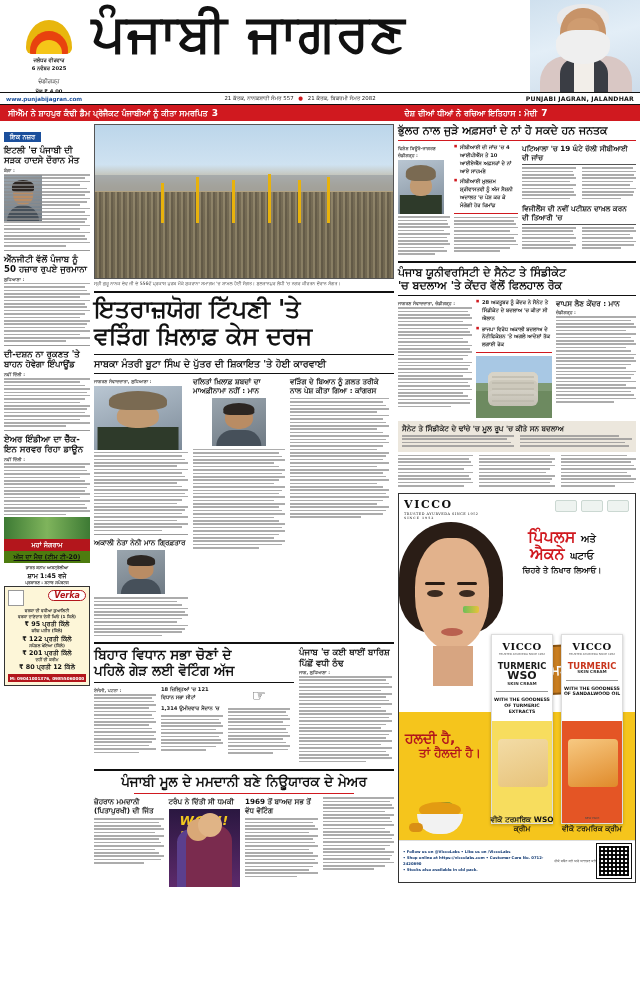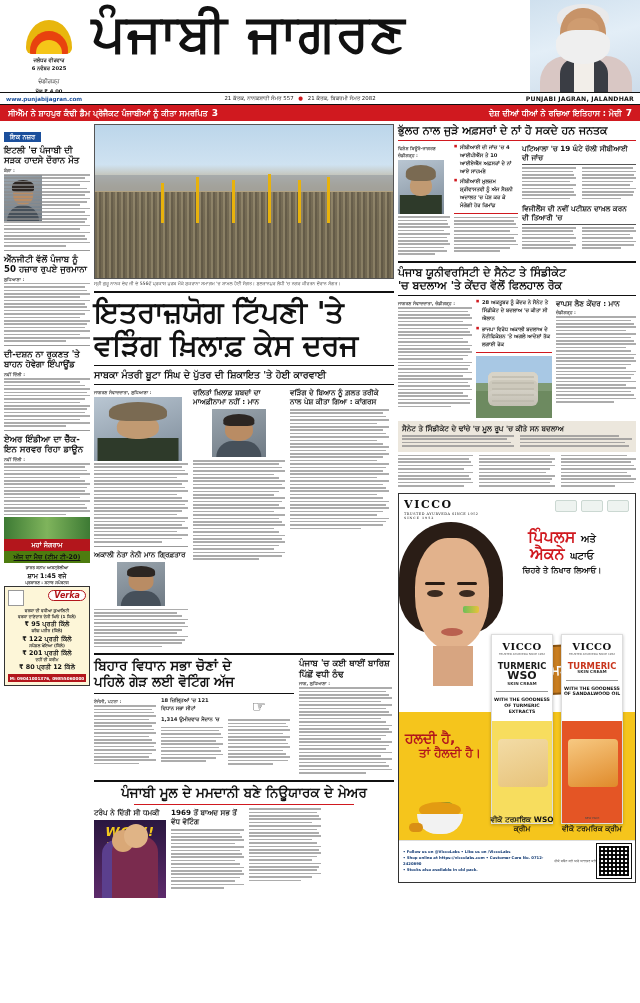--- a/index.html
+++ b/index.html
@@ -52,32 +52,32 @@
       border-bottom:1px solid #111; padding:0 6px; font-size:5.6px; font-weight:700; }
   .infostrip .web { color:#1b4f9c; width:120px; }
   .infostrip .mid { flex:1; text-align:center; color:#222; font-weight:400; font-size:5.4px; }
   .infostrip .mid .dot { color:#d0191f; padding:0 3px; }
   .infostrip .ed { width:160px; text-align:right; color:#111; font-size:6.2px; letter-spacing:.2px; }
 
   
   .redbar { display:flex; height:16px; background:#d0191f; color:#fff; align-items:center;
       padding:0 8px; font-size:8px; font-weight:700; }
   .redbar .t { flex:1; white-space:nowrap; overflow:hidden; }
-  .redbar .t.r { text-align:right; }
+  .redbar .t.r { text-align:center; }
   .redbar .num { font-size:9px; padding-left:4px; }
 
   
   .body-grid { display:flex; padding:3px 4px 0; gap:4px; height:880px; }
   .col-left { width:86px; }
   .col-mid { width:300px; }
   .col-right { width:238px; }
   .hair { border-top:1px solid #999; margin:3px 0; }
 
   
-  .hl-xl { font-size:29px; font-weight:700; line-height:1.12; letter-spacing:-.2px; }
+  .hl-xl { font-size:24px; font-weight:700; line-height:1.12; letter-spacing:-.2px; }
   .hl-lg { font-size:13.5px; font-weight:700; line-height:1.18; }
   .hl-md { font-size:11px; font-weight:700; line-height:1.2; }
   .hl-sm { font-size:8.6px; font-weight:700; line-height:1.22; }
   .hl-xs { font-size:7.2px; font-weight:700; line-height:1.25; }
   .subhl { font-size:9.5px; font-weight:700; line-height:1.25; }
 
   .kicker { display:inline-block; background:#1b4f9c; color:#fff; font-size:6.6px; font-weight:700;
       padding:1px 6px; margin-bottom:3px; }
 
   .byline { font-size:4.6px; color:#444; font-weight:700; margin:2px 0 1px; }
@@ -691,20 +691,39 @@
           </div>
         </div>
       </div>
 
       <div style="border-top:2px solid #111;margin:5px 0 3px;"></div>
 
       <div>
         <div class="hl-lg" style="text-align:center;">ਪੰਜਾਬੀ ਮੂਲ ਦੇ ਮਮਦਾਨੀ ਬਣੇ ਨਿਊਯਾਰਕ ਦੇ ਮੇਅਰ</div>
         <div style="border-bottom:1.5px solid #d0191f;margin:3px 40px;"></div>
         <div style="display:flex;gap:5px;margin-top:3px;">
+          <div style="width:70px;">
+            <div class="hl-xs">ਜ਼ੋਹਰਾਨ ਮਮਦਾਨੀ (ਪਿਤਾਪੁਰਖੀ) ਦੀ ਜਿੱਤ</div>
+            <div class="txt dense" style="margin-top:3px;">
+              <div class="ln s1"></div>
+                <div class="ln s2"></div>
+                <div class="ln s4"></div>
+                <div class="ln s1"></div>
+              <div class="ln s3"></div>
+                <div class="ln s1"></div>
+                <div class="ln s2"></div>
+                <div class="ln s4"></div>
+              <div class="ln s1"></div>
+                <div class="ln s3"></div>
+                <div class="ln s2"></div>
+                <div class="ln s1"></div>
+              <div class="ln s4"></div>
+                <div class="ln s5"></div>
+            </div>
+          </div>
           <div style="width:72px;">
             <div class="hl-xs">ਟਰੰਪ ਨੇ ਦਿੱਤੀ ਸੀ ਧਮਕੀ</div>
             <div class="wow" style="margin-top:3px;height:78px;">
               <div class="logo">WOW! JAM</div>
               <div class="p1"></div>
                 <div class="p2"></div>
                 <div class="h1"></div>
                 <div class="h2"></div>
             </div>
           </div>

